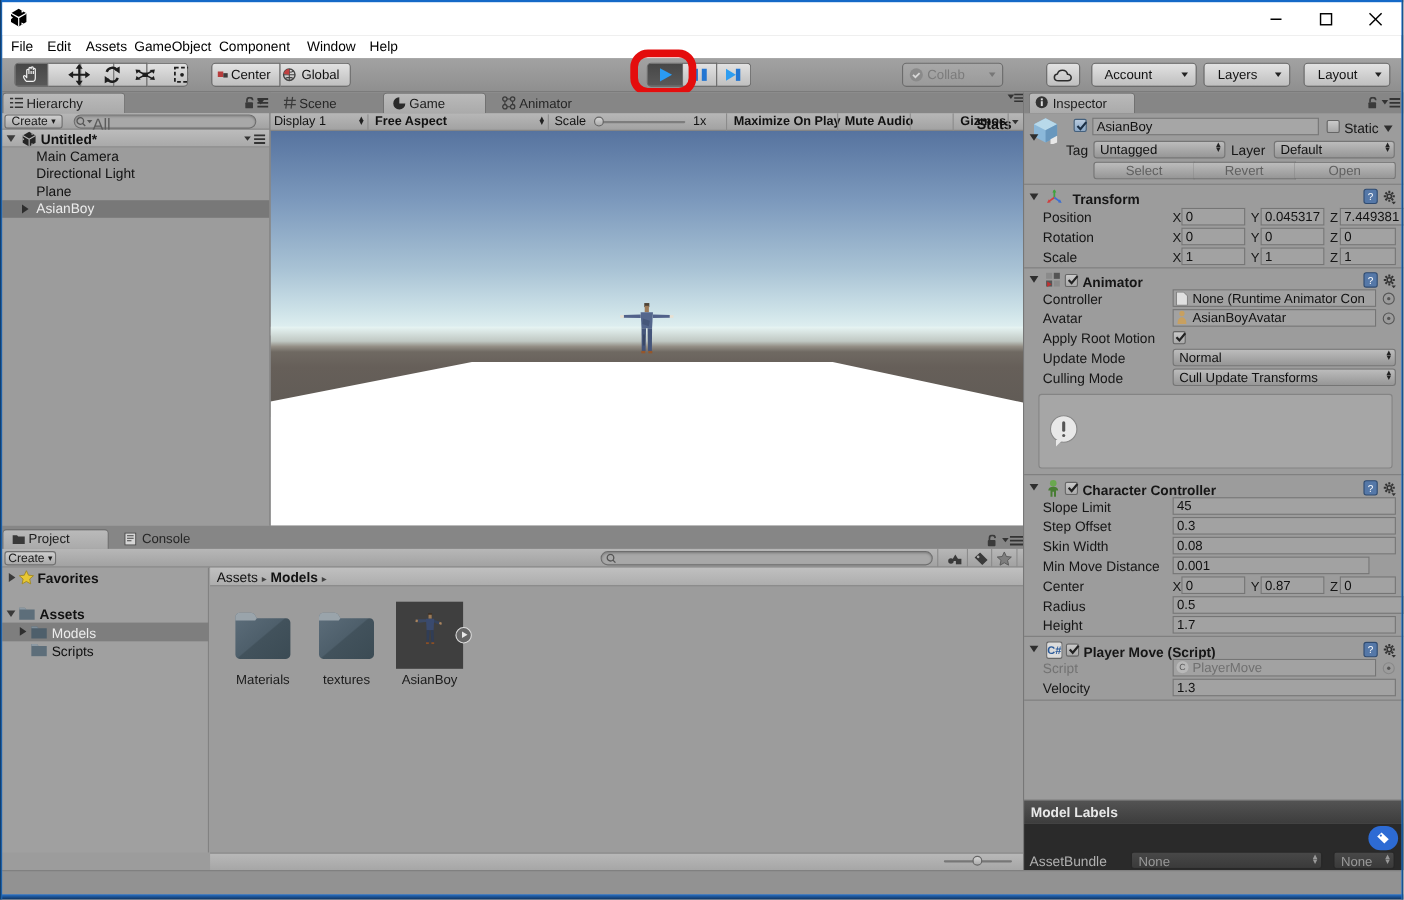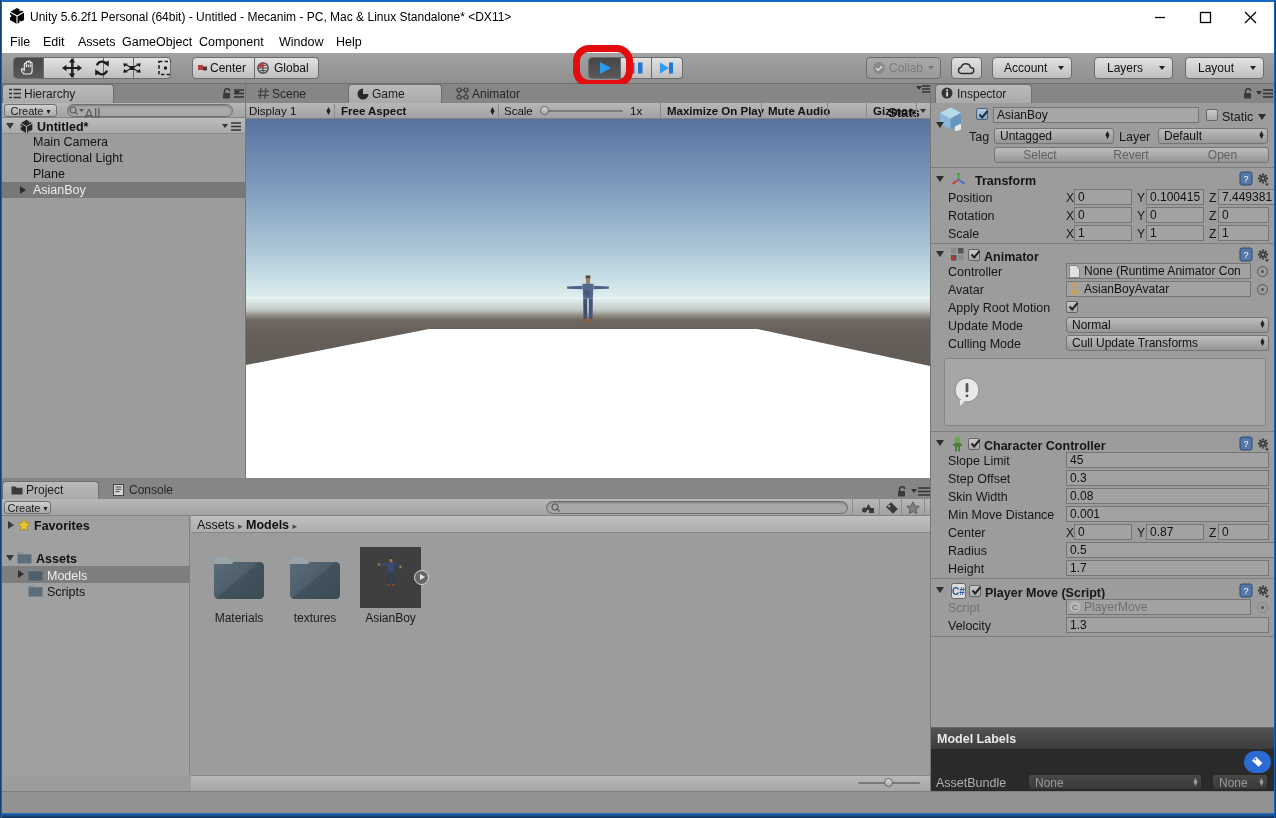--- a/index.html
+++ b/index.html
@@ -45,21 +45,20 @@
 .picker::after { content:""; position:absolute; left:2.5px; top:2.5px; width:3px; height:3px; border-radius:50%; background:#555; }
 .exp { position:absolute; width:0; height:0; }
 .exp.down { border-left:4.5px solid transparent; border-right:4.5px solid transparent; border-top:6px solid #3c3c3c; }
 .exp.right { border-top:4.5px solid transparent; border-bottom:4.5px solid transparent; border-left:6px solid #3c3c3c; }
 .gear { position:absolute; }
 </style>
 </head>
 <body>
 <div id="root">
   <div class="abs" id="titlebar"></div>
-  <div class="abs" id="titletext">Unity 5.6.2f1 Personal (64bit) - Untitled - Mecanim - PC, Mac &amp; Linux Standalone* &lt;DX11&gt;</div>
   <svg class="abs" style="left:8px;top:7px" width="18" height="18" viewBox="0 0 18 18">
     <path d="M9 1 L16 5 L16 13 L9 17 L2 13 L2 5 Z" fill="#000"></path>
     <g stroke="#fff" stroke-width="1.1" fill="none">
         <path d="M9 9 L16 5 M9 9 L2 5 M9 9 L9 17"></path>
       </g>
     <g fill="#fff">
         <path d="M11.5 2.3 L13.7 3.6 L11.7 4.6 Z M13.7 14.4 L11.5 15.7 L11.5 13.5 Z M2 7.6 L2 10.4 L3.8 9 Z"></path>
       </g>
   </svg>
   <svg class="abs" style="right:0;top:2px" width="160" height="30" viewBox="0 0 160 30">
@@ -130,34 +129,34 @@
   <div class="tbtn mid" style="left:621px; width:31px"></div>
   <div class="tbtn last" style="left:652px; width:31px"></div>
   <svg class="abs" style="left:588px;top:57px" width="100" height="22" viewBox="0 0 100 22">
     <path d="M12 5 L23 11 L12 17 Z" fill="#2a9bf2"></path>
     <rect x="42" y="5.5" width="4.5" height="11" fill="#2376d2"></rect>
       <rect x="50" y="5.5" width="4.5" height="11" fill="#2376d2"></rect>
     <path d="M72 5.5 L81 11 L72 16.5 Z" fill="#2e9df0"></path>
       <rect x="81" y="5.5" width="4" height="11" fill="#2376d2"></rect>
   </svg>
   <div class="abs" style="left:573px;top:45px;width:60px;height:42px;border:7px solid #e40d0d;border-radius:16px"></div>
-  <div class="tbtn solo" style="left:866px;width:75px;background:linear-gradient(#a8a8a8,#9a9a9a)">
+  <div class="tbtn solo" style="left:820px;width:92px;background:linear-gradient(#a8a8a8,#9a9a9a)">
       <span class="tlabel" style="position:absolute;left:22px;top:3px;color:#7b7b7b">Collab</span>
     <svg style="position:absolute;left:5px;top:3px" width="14" height="14" viewBox="0 0 14 14">
         <circle cx="7" cy="7" r="6" fill="#8a8a8a"></circle>
         <path d="M4 7 L6.2 9.2 L10 5.4" stroke="#d8d8d8" stroke-width="1.6" fill="none"></path>
       </svg>
     <span style="position:absolute;right:6px;top:8px;width:0;height:0;border-left:3.5px solid transparent;border-right:3.5px solid transparent;border-top:4.5px solid #777"></span>
     </div>
   <div class="tbtn solo" style="left:951px;width:31px">
     <svg style="position:absolute;left:5px;top:4px" width="20" height="14" viewBox="0 0 20 14">
         <path d="M5.5 11.5 C3 11.5 1.5 10 1.5 8.2 C1.5 6.6 2.7 5.4 4.3 5.2 C4.8 3.2 6.6 1.8 8.8 1.8 C11.2 1.8 13.1 3.4 13.5 5.5 C15.3 5.5 16.8 6.8 16.8 8.5 C16.8 10.2 15.4 11.5 13.5 11.5 Z" fill="none" stroke="#2b2b2b" stroke-width="1.4"></path>
       </svg>
   </div>
-  <div class="tbtn solo" style="left:992px;width:80px">
+  <div class="tbtn solo" style="left:992px;width:96px">
       <span class="tlabel" style="position:absolute;left:11px;top:3px">Account</span>
     <span style="position:absolute;right:7px;top:8px;width:0;height:0;border-left:3.5px solid transparent;border-right:3.5px solid transparent;border-top:4.5px solid #222"></span>
     </div>
   <div class="tbtn solo" style="left:1094px;width:79px">
       <span class="tlabel" style="position:absolute;left:12px;top:3px">Layers</span>
     <span style="position:absolute;right:7px;top:8px;width:0;height:0;border-left:3.5px solid transparent;border-right:3.5px solid transparent;border-top:4.5px solid #222"></span>
     </div>
   <div class="tbtn solo" style="left:1185px;width:79px">
       <span class="tlabel" style="position:absolute;left:12px;top:3px">Layout</span>
     <span style="position:absolute;right:7px;top:8px;width:0;height:0;border-left:3.5px solid transparent;border-right:3.5px solid transparent;border-top:4.5px solid #222"></span>
@@ -477,21 +476,21 @@
       <circle cx="7" cy="7" r="2" fill="none" stroke="#333" stroke-width="1.4"></circle>
       <g stroke="#333" stroke-width="1.8">
         <path d="M7 2 L7 4 M7 10 L7 12 M2 7 L4 7 M10 7 L12 7 M3.5 3.5 L5 5 M9 9 L10.5 10.5 M10.5 3.5 L9 5 M5 9 L3.5 10.5"></path>
       </g>
       <path d="M9 12 L13 12 L11 14.5 Z" fill="#333"></path>
     </svg>
   <div class="ilabel" style="left:948px;top:191px">Position</div>
   <div class="xyz" style="left:1066px;top:191px">X</div>
     <div class="field" style="left:1074px;top:189px;width:58px">0</div>
   <div class="xyz" style="left:1137px;top:191px">Y</div>
-    <div class="field" style="left:1146px;top:189px;width:58px">0.100415</div>
+    <div class="field" style="left:1146px;top:189px;width:58px">0.045317</div>
   <div class="xyz" style="left:1209px;top:191px">Z</div>
     <div class="field" style="left:1218px;top:189px;width:65px">7.449381</div>
   <div class="ilabel" style="left:948px;top:209px">Rotation</div>
   <div class="xyz" style="left:1066px;top:209px">X</div>
     <div class="field" style="left:1074px;top:207px;width:58px">0</div>
   <div class="xyz" style="left:1137px;top:209px">Y</div>
     <div class="field" style="left:1146px;top:207px;width:58px">0</div>
   <div class="xyz" style="left:1209px;top:209px">Z</div>
     <div class="field" style="left:1218px;top:207px;width:51px">0</div>
   <div class="ilabel" style="left:948px;top:227px">Scale</div>
@@ -581,21 +580,21 @@
       </g>
       <path d="M9 12 L13 12 L11 14.5 Z" fill="#333"></path>
     </svg>
   <div class="ilabel" style="left:948px;top:454px">Slope Limit</div>
   <div class="field" style="left:1066px;top:452px;width:203px">45</div>
   <div class="ilabel" style="left:948px;top:472px">Step Offset</div>
   <div class="field" style="left:1066px;top:470px;width:203px">0.3</div>
   <div class="ilabel" style="left:948px;top:490px">Skin Width</div>
   <div class="field" style="left:1066px;top:488px;width:203px">0.08</div>
   <div class="ilabel" style="left:948px;top:508px">Min Move Distance</div>
-  <div class="field" style="left:1066px;top:506px;width:203px">0.001</div>
+  <div class="field" style="left:1066px;top:506px;width:179px">0.001</div>
   <div class="ilabel" style="left:948px;top:526px">Center</div>
   <div class="xyz" style="left:1066px;top:526px">X</div>
     <div class="field" style="left:1074px;top:524px;width:58px">0</div>
   <div class="xyz" style="left:1137px;top:526px">Y</div>
     <div class="field" style="left:1146px;top:524px;width:58px">0.87</div>
   <div class="xyz" style="left:1209px;top:526px">Z</div>
     <div class="field" style="left:1218px;top:524px;width:51px">0</div>
   <div class="ilabel" style="left:948px;top:544px">Radius</div>
   <div class="field" style="left:1066px;top:542px;width:211px">0.5</div>
   <div class="ilabel" style="left:948px;top:562px">Height</div>

